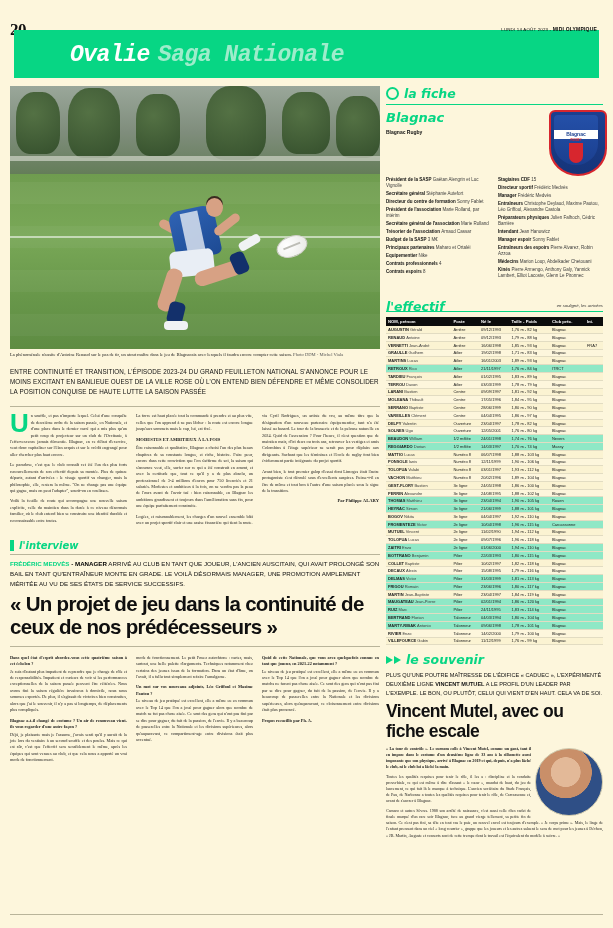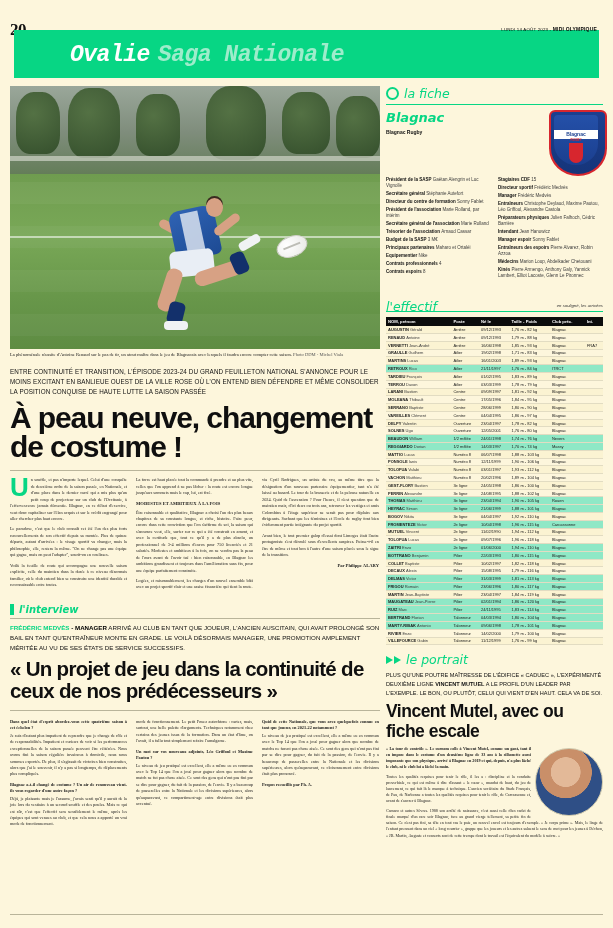--- a/index.html
+++ b/index.html
@@ -121,21 +121,21 @@
   .qcol .q{font-weight:bold;display:block;margin-bottom:1px;}
   .qcol p{margin:0 0 4px 0;}
   .qcol .endnote{font-weight:bold;}
 
   
   .right{position:absolute;left:386px;top:86px;width:217px;}
   .r-head{display:flex;align-items:center;gap:5px;}
   .r-head .circ{width:9px;height:9px;border-radius:50%;border:2px solid #07d684;}
   .r-head .tri{width:0;height:0;border-left:7px solid #07d684;border-top:4.5px solid transparent;border-bottom:4.5px solid transparent;}
   .r-head .tri2{margin-left:-4px;}
-  .r-head .t{font-size:12.5px;font-weight:normal;font-style:italic;color:#07d684;
+  .r-head .t{font-size:12.5px;font-weight:bold;font-style:italic;color:#07d684;
     font-family:"DejaVu Sans",sans-serif;}
   .r-rule{width:217px;height:1px;background:#07d684;margin:3px 0 5px;}
 
   .club-row{display:flex;justify-content:space-between;align-items:flex-start;}
   .club-name{font-size:13px;font-weight:bold;font-style:italic;color:#07d684;
     font-family:"DejaVu Sans",sans-serif;}
   .club-sub{font-size:5px;font-weight:bold;color:#111;margin-top:4px;}
   .crest{width:54px;height:62px;position:relative;}
   .crest-shield{position:absolute;left:0;top:0;width:54px;height:62px;
     background:linear-gradient(#1b3f8f,#16357a);
@@ -224,21 +224,20 @@
         <div class="ball"></div>
       </div>
     </div>
 
     <div class="caption">
       <span>La phénoménale réussite d'Antoine Renaud sur le pas de tir, un atout maître dans le jeu de Blagnacais avec lesquels il faudra encore compter cette saison.</span>
       <span class="credit">Photo DDM - Michel Viala</span>
     </div>
 
     <div class="chapeau">ENTRE CONTINUITÉ ET TRANSITION, L'ÉPISODE 2023-24 DU GRAND FEUILLETON NATIONAL S'ANNONCE POUR LE MOINS EXCITANT EN BANLIEUE OUEST DE LA VILLE ROSE OÙ L'ON ENTEND BIEN DÉFENDRE ET MÊME CONSOLIDER LA POSITION CONQUISE DE HAUTE LUTTE LA SAISON PASSÉE</div>
-    <div class="headline">À peau neuve, changement de costume !</div>
     <div class="rule"></div>
 
     <div class="cols">
       <div class="col">
         <p><span class="dropcap">U</span><span>n souffle, et pas n'importe lequel. Celui d'une conquête de deuxième ordre de la saison passée, en Nationale, et d'une place dans le dernier carré qui a mis plus qu'un petit coup de projecteur sur un club de l'Occitanie, à l'effervescence jamais démentie. Blagnac, en ce début d'exercice, veut donc capitaliser sur l'élan acquis et sur le crédit engrangé pour aller chercher plus haut encore.</span></p>
         <p>Le paradoxe, c'est que le club connaît cet été l'un des plus forts renouvellements de son effectif depuis sa montée. Plus de quinze départs, autant d'arrivées : le visage sportif va changer, mais la philosophie, elle, restera la même. "On ne change pas une équipe qui gagne, mais on peut l'adapter", sourit-on en coulisses.</p>
         <p>Voilà la feuille de route qui accompagne une nouvelle saison explicite, celle du maintien dans la durée à ce niveau désormais familier, où le club entend bien se construire une identité durable et reconnaissable entre toutes.</p>
       </div>
       <div class="col">
         <p>La force est haut placée tout la commande à prendre et au plus vite, celles que l'on apprend à ne pas lâcher : la route est encore longue jusqu'aux sommets mais le cap, lui, est fixé.</p>
@@ -678,21 +677,21 @@
             <td>1,76 m - 99 kg</td>
             <td>Blagnac</td>
             <td></td>
           </tr>
         </tbody>
     </table>
 
     <div class="r-head" style="margin-top:7px;">
       <div class="tri"></div>
       <div class="tri tri2"></div>
-      <div class="t">le portrait</div>
+      <div class="t">le souvenir</div>
     </div>
 
     <div class="portrait-intro">
       <span>PLUS QU'UNE POUTRE MAÎTRESSE DE L'ÉDIFICE « CADUEC »,</span>
       <span>L'EXPÉRIMENTÉ DEUXIÈME LIGNE</span>
       <b>VINCENT MUTUEL</b>
       <span>A LE PROFIL D'UN LEADER PAR L'EXEMPLE. LE BON, OU PLUTÔT, CELUI QUI VIENT D'EN HAUT. CELA VA DE SOI.</span>
     </div>
     <div class="portrait-title">Vincent Mutel, avec ou fiche escale</div>
     <div class="portrait-body">

